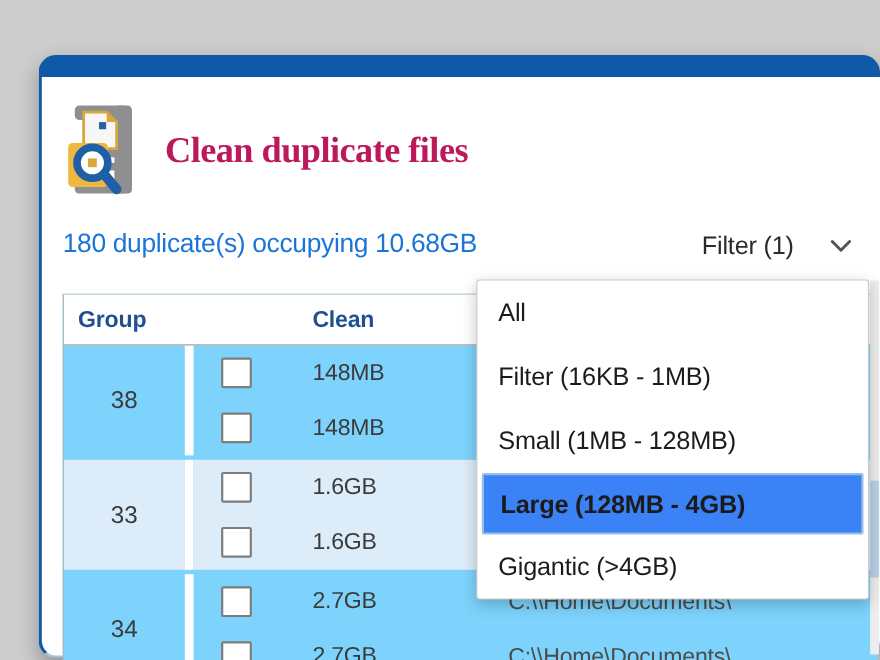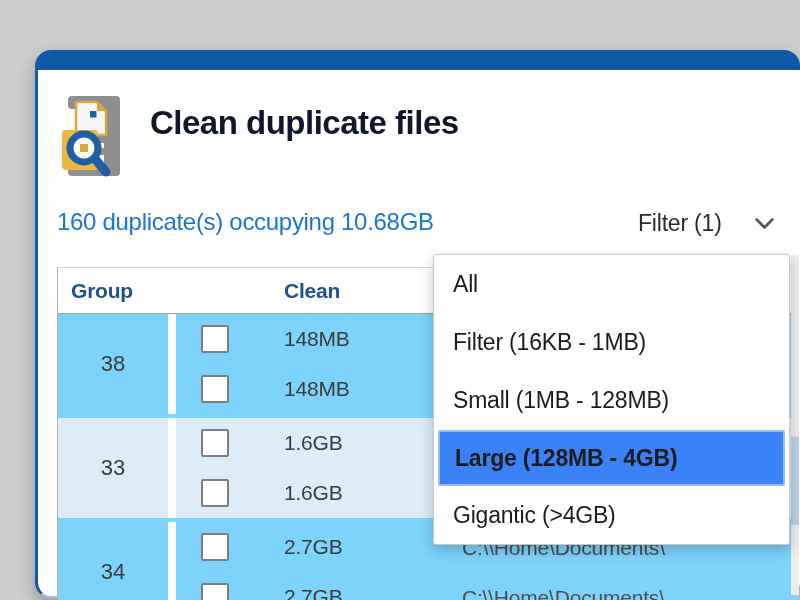--- a/index.html
+++ b/index.html
@@ -12,23 +12,23 @@
     background:#ffffff; border-radius:16px;
     border-left:3px solid #0e5aa8; border-top:20px solid #0e5aa8;
     border-bottom:2px solid #a3c4e0;
     box-shadow:0 8px 18px rgba(0,0,0,.28);
   }
   .card-inner { position:absolute; left:0; top:0; width:762px; height:526px; }
 
   .app-icon { position:absolute; left:20px; top:20px; width:80px; height:92px; }
 
   .page-title {
-    position:absolute; left:112px; top:34px;
-    font-size:33px; font-weight:bold; letter-spacing:-.5px; color:#0f172a;
-    line-height:38px; white-space:nowrap;
+    position:absolute; left:112px; top:48px;
+    font-size:33px; font-weight:bold; letter-spacing:-.5px; color:#be185d;
+    line-height:38px; white-space:nowrap;font-family:Liberation Serif, serif;
   }
   .summary {
     position:absolute; left:19px; top:138px;
     font-size:24px; color:#1b74d8; letter-spacing:-.3px; white-space:nowrap;
   }
   .filter-btn {
     position:absolute; left:600px; top:138px; height:30px;
     display:flex; align-items:center; gap:29px; cursor:pointer;
   }
   .filter-btn .lbl { font-size:23px; color:#2b2b2b; letter-spacing:-.2px; white-space:nowrap; }
@@ -111,21 +111,21 @@
       <path d="M39 12 l9 9 h-9 z" fill="#d8a83c"></path>
       <rect x="32" y="21" width="6.5" height="6.5" fill="#2b5f9e"></rect>
       <rect x="4" y="40" width="36" height="40" rx="4" fill="#eeb73f"></rect>
       <circle cx="26" cy="58" r="14" fill="#ffffff" stroke="#1e5fa6" stroke-width="7"></circle>
       <rect x="22" y="54" width="8" height="8" fill="#d8a83c"></rect>
       <line x1="37" y1="69" x2="48" y2="82" stroke="#1e5fa6" stroke-width="9" stroke-linecap="round"></line>
     </svg>
 
     <div class="page-title">Clean duplicate files</div>
 
-    <div class="summary">160 duplicate(s) occupying 10.68GB</div>
+    <div class="summary">180 duplicate(s) occupying 10.68GB</div>
 
     <div class="filter-btn">
       <span class="lbl">Filter (1)</span>
       <svg width="27" height="27" viewBox="0 0 24 24">
         <path d="M5 8.5 L12 15.5 L19 8.5" fill="none" stroke="#555555" stroke-width="2.4" stroke-linecap="round" stroke-linejoin="round"></path>
       </svg>
     </div>
 
     <div class="dup-table">
       <div class="thead">

